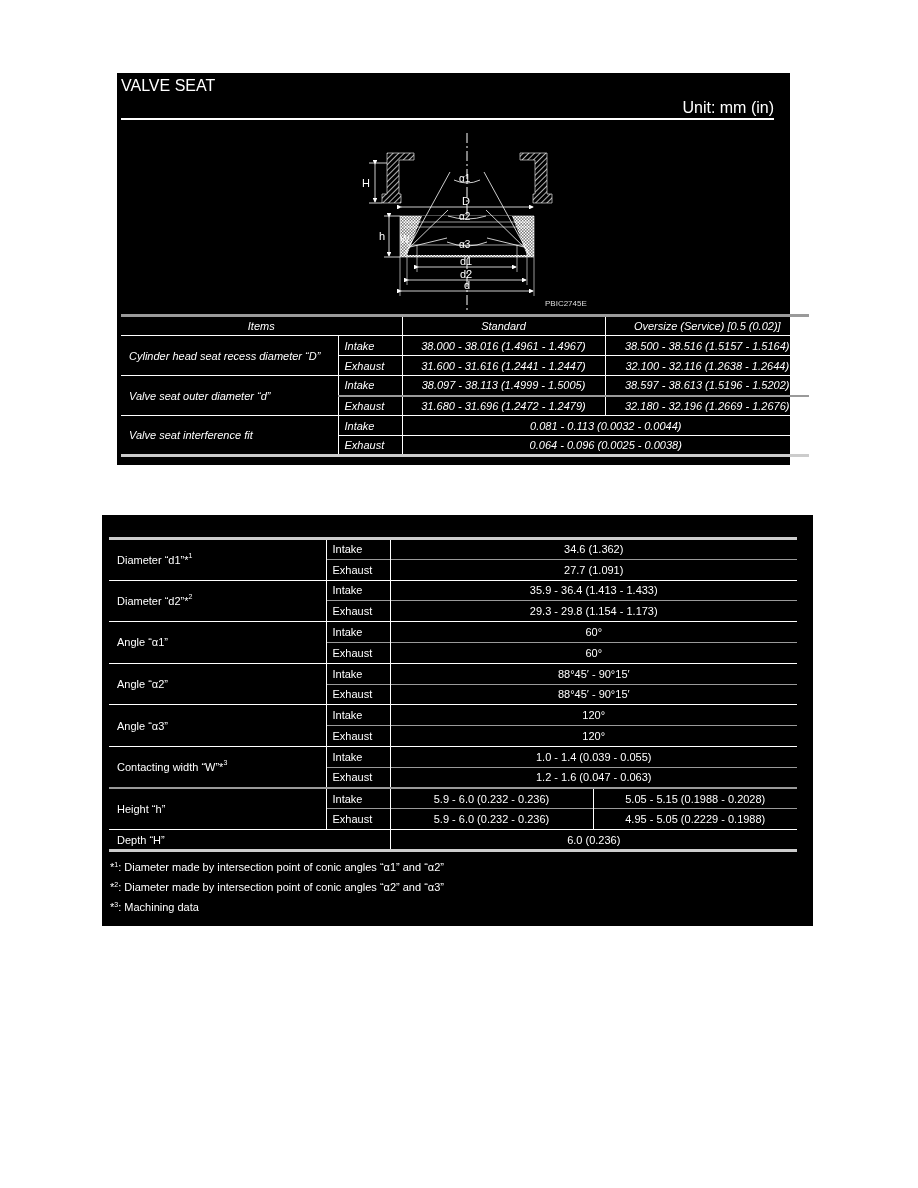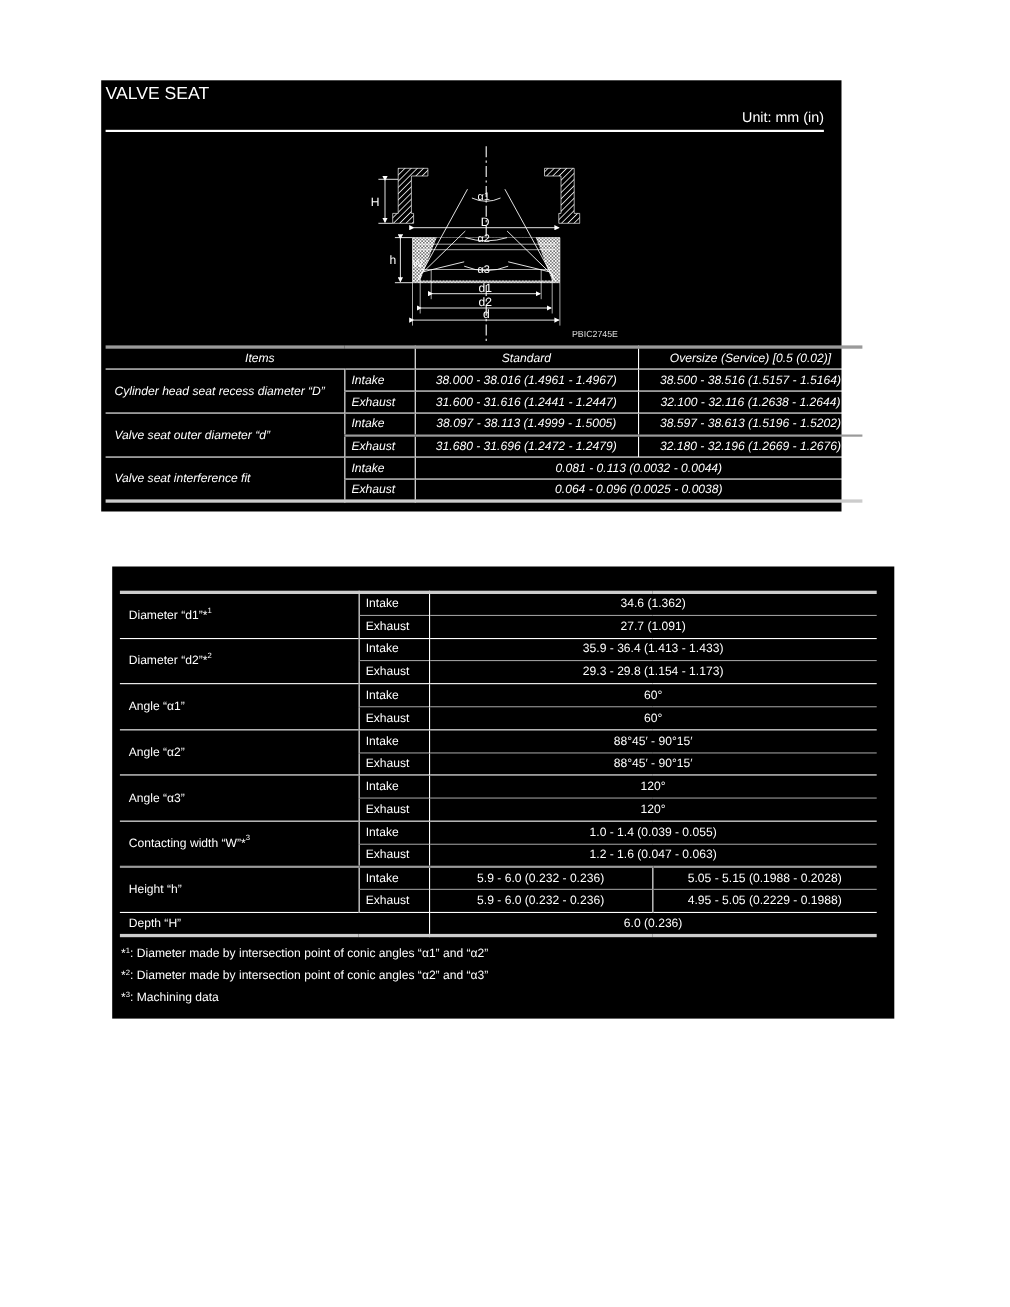--- a/index.html
+++ b/index.html
@@ -1,21 +1,21 @@
 <!DOCTYPE html>
 <html><head>
   <meta charset="utf-8">
   <style>
     html, body { margin: 0; padding: 0; background: #ffffff; }
     body { width: 918px; height: 1188px; position: relative; font-family: "Liberation Sans", sans-serif; color: #ffffff; }
     .panel { position: absolute; background: #000000; }
-    #panel1 { left: 92px; top: 73px; width: 673px; height: 392px; }
+    #panel1 { left: 117px; top: 73px; width: 673px; height: 392px; }
     #panel2 { left: 102px; top: 515px; width: 711px; height: 411px; }
     .title { position: absolute; left: 4px; top: 4px; font-size: 16px; letter-spacing: 0px; }
-    .unit { position: absolute; right: 16px; top: 26px; font-size: 13px; }
+    .unit { position: absolute; right: 16px; top: 26px; font-size: 16px; }
     .rule-top { position: absolute; left: 4px; right: 16px; top: 45px; height: 2px; background: #ffffff; }
     .diagram { position: absolute; left: 225px; top: 57px; width: 250px; height: 185px; }
     .diag-code { position: absolute; left: 428px; top: 226px; font-size: 8px; color: #dddddd; text-align: center; }
 
     table.spec { position: absolute; border-collapse: collapse; font-size: 11px; color: #ffffff; }
     table.spec td { height: 20px; padding: 0 4px; box-sizing: border-box; white-space: nowrap; }
     table.spec td.c { text-align: center; }
     table.spec td.sub { padding-left: 6px; border-left: 1px solid #ffffff; border-right: 1px solid #ffffff; }
     table.spec td.val { border-left: 1px solid #ffffff; text-align: center; }
     table.spec td.vsplit { border-right: 1px solid #ffffff; }

